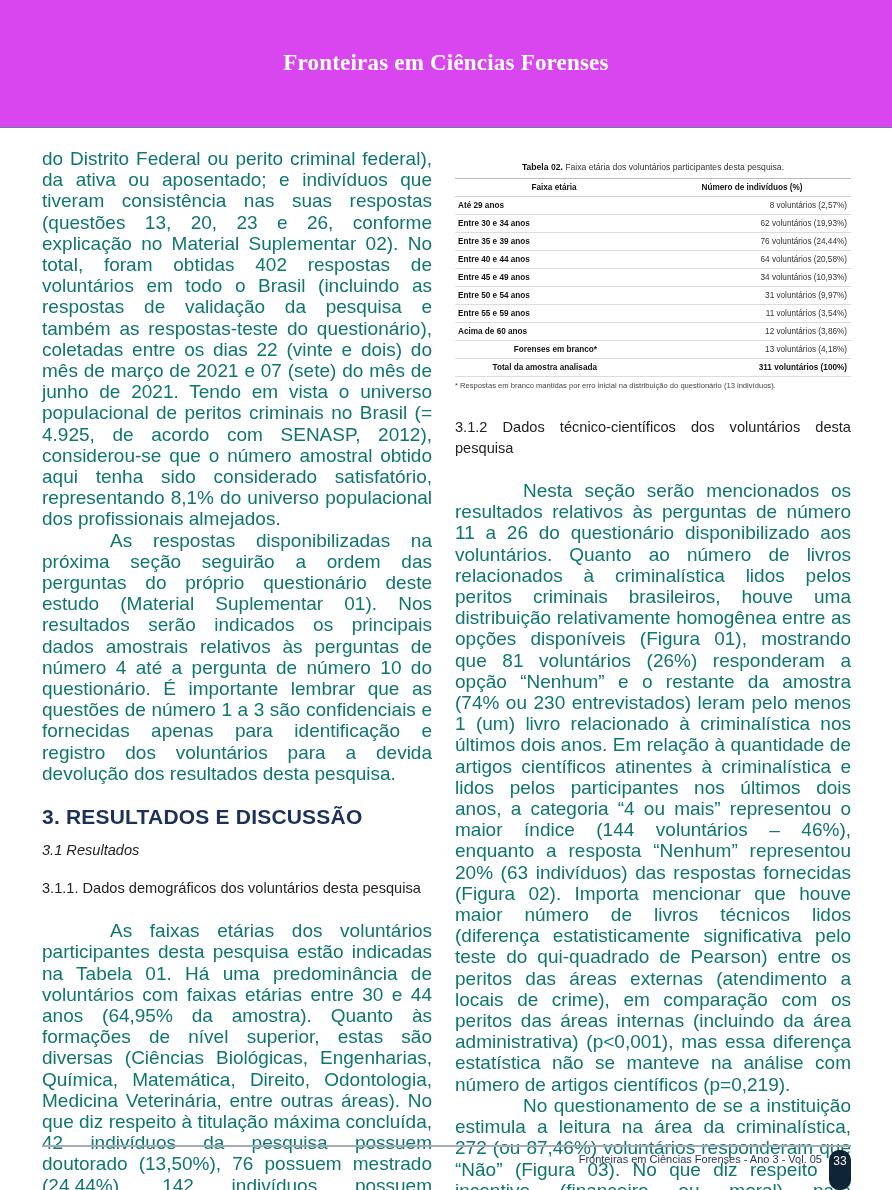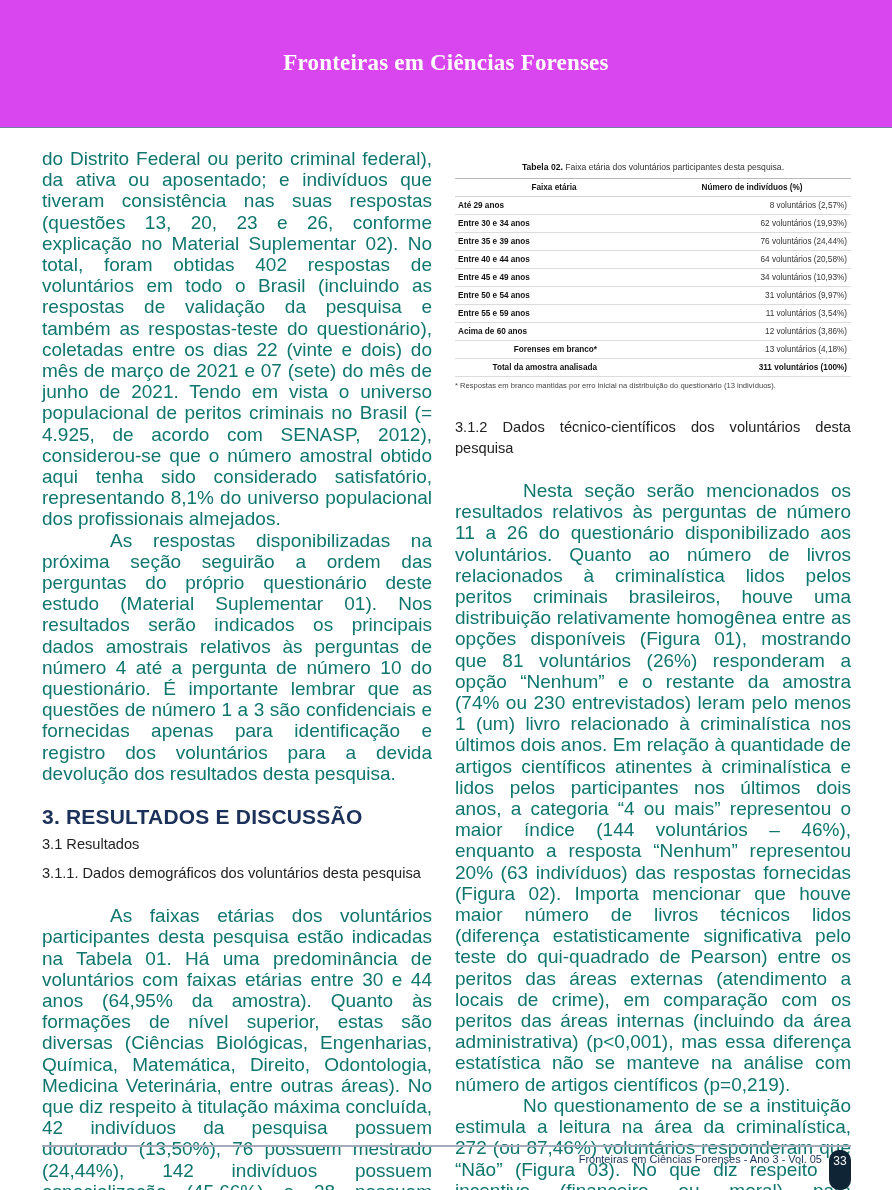--- a/index.html
+++ b/index.html
@@ -57,22 +57,22 @@
 <body>
 
 <div class="header">
   <div class="header-title">Fronteiras em Ciências Forenses</div>
 </div>
 
 <div class="col col-left">
   <p class="body">do Distrito Federal ou perito criminal federal), da ativa ou aposentado; e indivíduos que tiveram consistência nas suas respostas (questões 13, 20, 23 e 26, conforme explicação no Material Suplementar 02). No total, foram obtidas 402 respostas de voluntários em todo o Brasil (incluindo as respostas de validação da pesquisa e também as respostas-teste do questionário), coletadas entre os dias 22 (vinte e dois) do mês de março de 2021 e 07 (sete) do mês de junho de 2021. Tendo em vista o universo populacional de peritos criminais no Brasil (= 4.925, de acordo com SENASP, 2012), considerou-se que o número amostral obtido aqui tenha sido considerado satisfatório, representando 8,1% do universo populacional dos profissionais almejados.</p>
   <p class="body indent" style="margin-top:0;">As respostas disponibilizadas na próxima seção seguirão a ordem das perguntas do próprio questionário deste estudo (Material Suplementar 01). Nos resultados serão indicados os principais dados amostrais relativos às perguntas de número 4 até a pergunta de número 10 do questionário. É importante lembrar que as questões de número 1 a 3 são confidenciais e fornecidas apenas para identificação e registro dos voluntários para a devida devolução dos resultados desta pesquisa.</p>
   <div class="section-title">3. RESULTADOS E DISCUSSÃO</div>
-  <p class="subhead" style="margin-top:5px;">3.1 Resultados</p>
-  <p class="subhead" style="margin-top:8px;">3.1.1. Dados demográficos dos voluntários desta pesquisa</p>
+  <p class="subhead" style="margin-top:11px;font-style:italic;">3.1 Resultados</p>
+  <p class="subhead" style="margin-top:17px;">3.1.1. Dados demográficos dos voluntários desta pesquisa</p>
   <p class="body indent" style="margin-top:21px;">As faixas etárias dos voluntários participantes desta pesquisa estão indicadas na Tabela 01. Há uma predominância de voluntários com faixas etárias entre 30 e 44 anos (64,95% da amostra). Quanto às formações de nível superior, estas são diversas (Ciências Biológicas, Engenharias, Química, Matemática, Direito, Odontologia, Medicina Veterinária, entre outras áreas). No que diz respeito à titulação máxima concluída, 42 indivíduos da pesquisa possuem doutorado (13,50%), 76 possuem mestrado (24,44%), 142 indivíduos possuem especialização (45,66%) e 38 possuem graduação (12,22%). Importa mencionar que 13 indivíduos, ou 4,18% dos voluntários, não responderam a esta pergunta, devido à falha técnica quando do início da distribuição dos questionários, conforme já mencionado (Material Suplementar 02). Outras informações adicionais sobre os voluntários deste artigo estão disponíveis no Material Suplementar 03 para consulta.</p>
 </div>
 
 <div class="col col-right" style="top:152px;">
   <div class="table-caption" style="margin-top:10px;">
     <b>Tabela 02.</b><span> Faixa etária dos voluntários participantes desta pesquisa.</span>
   </div>
   <table class="t01">
     <thead>
       <tr>

